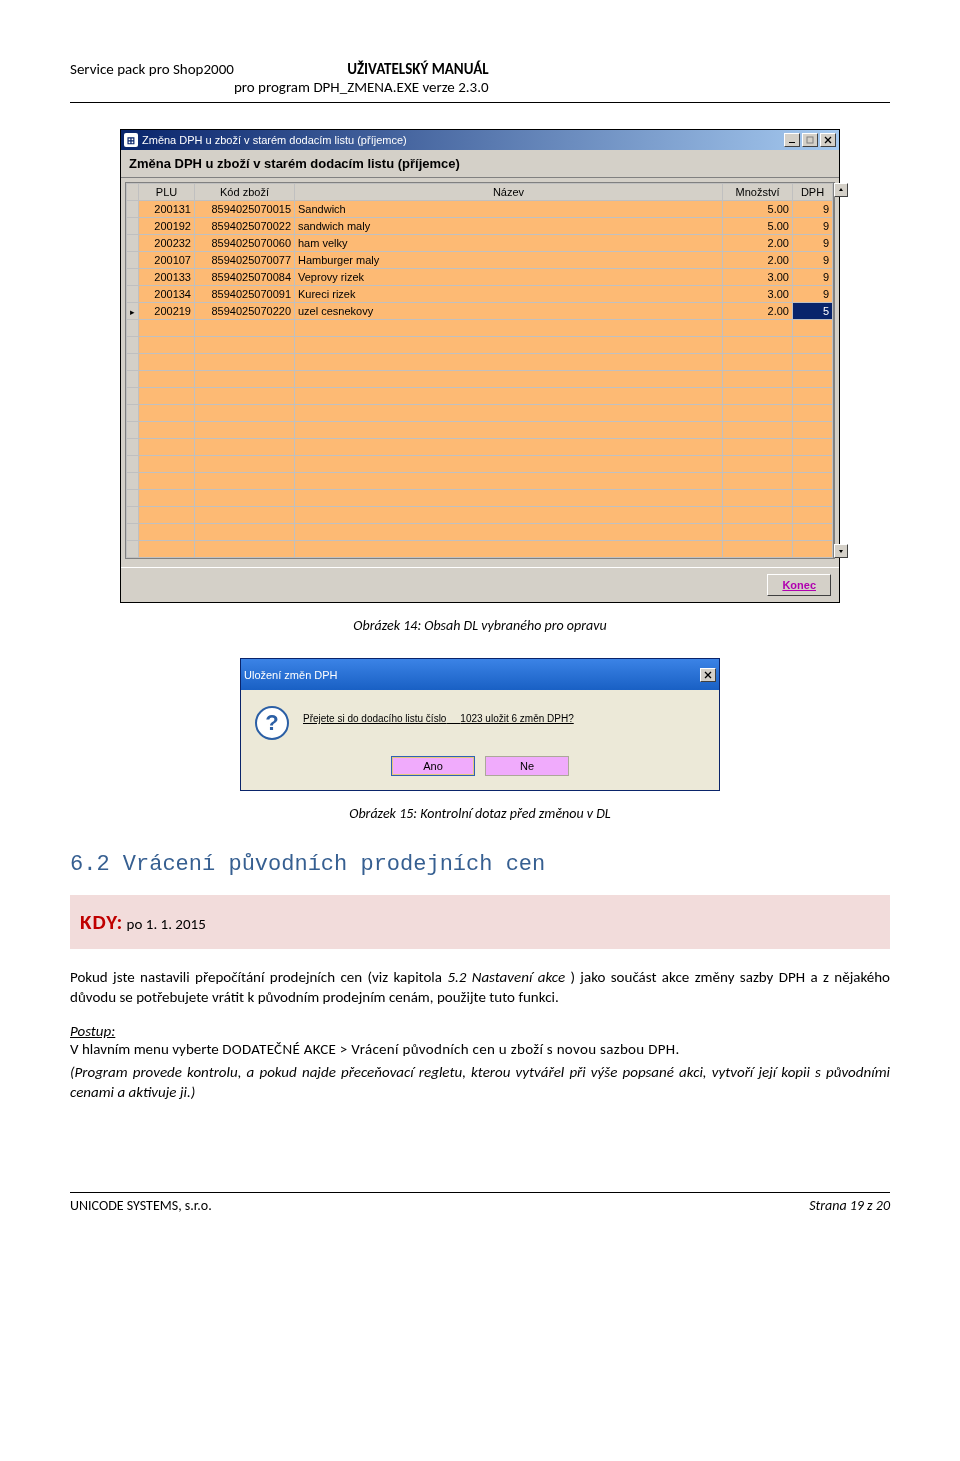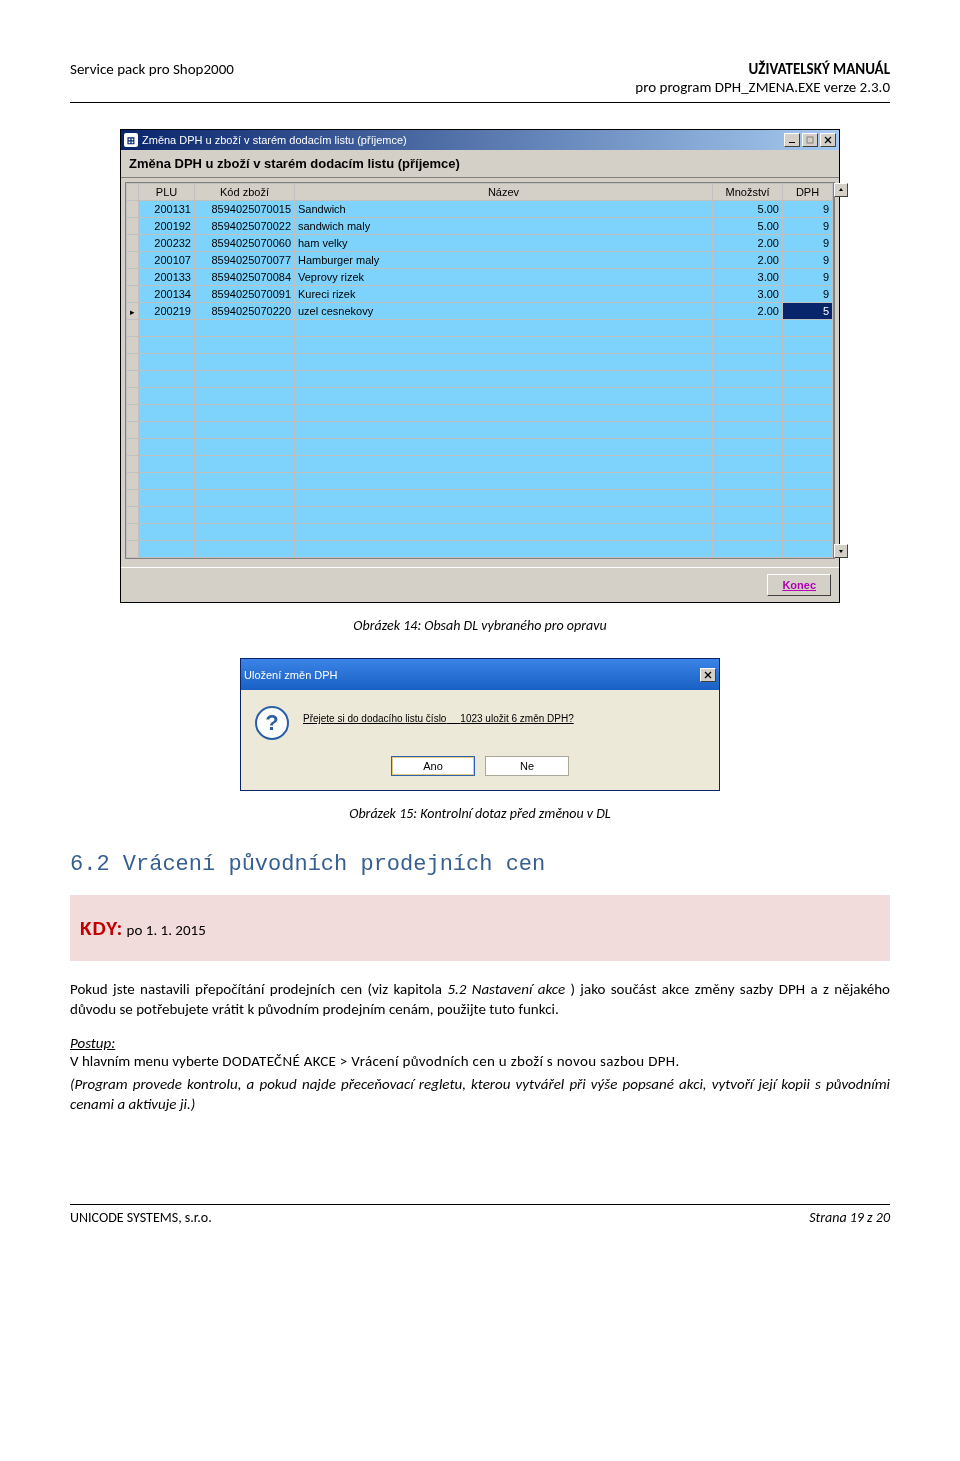--- a/index.html
+++ b/index.html
@@ -4,21 +4,21 @@
 <style>
   * { box-sizing: border-box; margin: 0; padding: 0; }
   body {
     font-family: Calibri, Arial, sans-serif;
     background: #fff;
     width: 960px;
     color: #000;
     font-size: 14px;
   }
   .page { padding: 60px 70px 40px 70px; }
-  .header { display: flex; justify-content: space-between; align-items: flex-start; margin-bottom: 6px; }
+  .header { display: flex; justify-content: flex-start; align-items: flex-start; margin-bottom: 6px; }
   .header-left { font-size: 15px; }
   .header-right { text-align: right; font-size: 15px; }
   .header-right .bold { font-weight: bold; }
   .hr { border: none; border-top: 1px solid #000; margin-bottom: 26px; }
 
   
   .appwin {
     width: 720px;
     margin: 0 auto;
     font-family: Tahoma, Arial, sans-serif;
@@ -42,21 +42,21 @@
   .panel-title {
     background: #d4d0c8;
     padding: 6px 6px 6px 8px;
     font-size: 13px;
     font-weight: bold;
     border-bottom: 1px solid #808080;
   }
 
   .grid-wrap { padding: 4px 4px 8px 4px; background: #d4d0c8; }
   .grid {
-    background: #7dd3fc;
+    background: #fdba74;
     border: 1px solid #808080;
     width: 100%;
     display: flex;
   }
   .grid-left { flex: 1 1 auto; }
   .grid-scroll { width: 16px; background: #d4d0c8; border-left: 1px solid #808080; position: relative; }
   .scroll-btn { width: 14px; height: 14px; background: #d4d0c8; border: 1px solid #fff; border-right-color: #404040; border-bottom-color: #404040; position: absolute; left: 0; display: flex; align-items: center; justify-content: center; }
   .scroll-btn.top { top: 0; }
   .scroll-btn.bot { bottom: 0; }
   .scroll-btn svg { width: 6px; height: 6px; }
@@ -68,21 +68,21 @@
     font-size: 11px;
     white-space: nowrap;
     overflow: hidden;
   }
   table.data th { background: #d4d0c8; text-align: center; font-weight: normal; }
   .col-ind { width: 12px; background: #d4d0c8; }
   .col-plu { width: 56px; text-align: right; }
   .col-kod { width: 100px; text-align: right; }
   .col-nazev { text-align: left; }
   .col-mn { width: 70px; text-align: right; }
-  .col-dph { width: 50px; text-align: right; }
+  .col-dph { width: 40px; text-align: right; }
   tr.sel td.col-dph { background: #08246b; color: #fff; }
   tr.sel td.col-ind::before { content: "▸"; font-size: 9px; color: #000; display: inline-block; }
 
   .footer-bar { display: flex; justify-content: flex-end; padding: 6px 8px; background: #d4d0c8; border-top: 1px solid #fff; }
   .btn3d {
     background: #d4d0c8;
     border: 1px solid #fff;
     border-right-color: #404040;
     border-bottom-color: #404040;
     padding: 4px 14px;
@@ -99,25 +99,25 @@
     width: 480px; margin: 0 auto;
     font-family: Tahoma, Arial, sans-serif; font-size: 11px;
     background: #ece9d8;
     border: 1px solid #0a246a;
   }
   .dlg .titlebar { background: linear-gradient(to bottom, #3b83e6, #1960c4); height: 31px; }
   .dlg-body { display: flex; align-items: flex-start; gap: 14px; padding: 16px 14px 8px 14px; }
   .dlg-icon { width: 34px; height: 34px; border-radius: 50%; border: 2px solid #2b5fa5; background: #fff; display: flex; align-items: center; justify-content: center; color: #2b5fa5; font-size: 22px; font-weight: bold; flex-shrink: 0; }
   .dlg-msg { flex: 1; font-size: 10px; line-height: 1.4; padding-top: 6px; text-decoration: underline; }
   .dlg-btns { display: flex; justify-content: center; gap: 10px; padding: 8px 0 14px; }
-  .dlg-btn { background: #ffffff; border: 1px solid #aca899; padding: 3px 16px; width: 84px; text-align: center; font-size: 11px; }
+  .dlg-btn { background: #f0abfc; border: 1px solid #aca899; padding: 3px 16px; width: 84px; text-align: center; font-size: 11px; }
   .dlg-btn.default { border: 1px solid #2f61b5; box-shadow: inset 0 0 0 1px #e3c97a; }
 
   h2.sec { font-family: Liberation Mono, monospace; color: #365f91; font-size: 22px; margin: 30px 0 6px; font-weight: normal; }
-  .kdy-row { background: #f2dcdb; padding: 20px 10px; margin: 18px 0 18px; }
+  .kdy-row { background: #f2dcdb; padding: 14px 10px; margin: 18px 0 18px; }
   .kdy-row .kdy { color: #c00000; font-weight: bold; font-size: 21px; letter-spacing: 1px; }
   .kdy-row .kdy-val { font-size: 15px; }
   p.body { font-size: 15px; line-height: 1.35; margin-bottom: 14px; text-align: justify; }
   p.body .ital { font-style: italic; }
   p.bodyi { font-size: 15px; line-height: 1.35; font-style: italic; text-align: justify; }
   .postup { text-decoration: underline; font-style: italic; font-size: 15px; }
   .menuline { font-size: 15px; margin-bottom: 4px; }
   .menuline .mono { letter-spacing: 0.3px; }
 
   .page-footer { display: flex; justify-content: space-between; border-top: 1px solid #000; margin-top: 90px; padding-top: 4px; font-size: 14px; }

